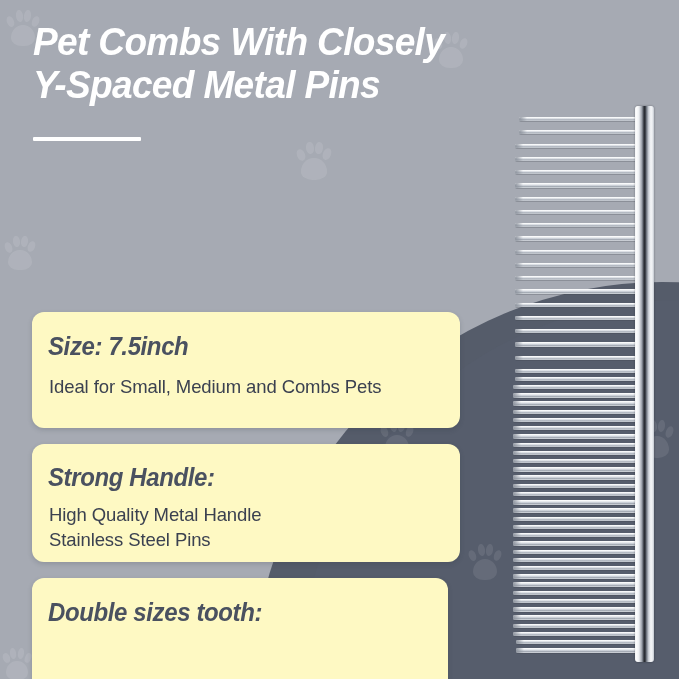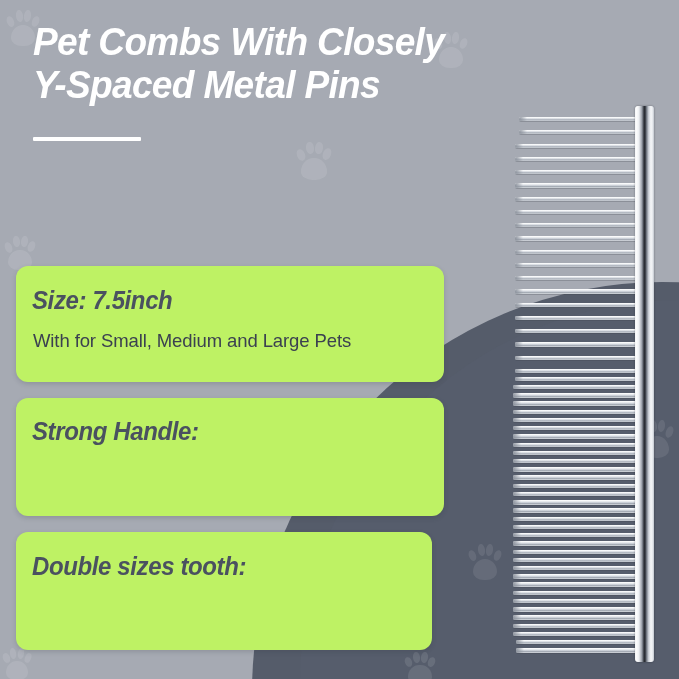--- a/index.html
+++ b/index.html
@@ -55,24 +55,25 @@
   .subtitle{
     position:absolute;left:33px;top:158px;width:430px;
     color:#f2f3f5;
     font-size:20px;line-height:28.5px;
     letter-spacing:-0.1px;
     white-space:pre-line;
   }
 
   
   .card{
-    position:absolute;left:16px;
-    background:#bef264;
+    position:absolute;left:32px;
+    background:#fef9c3;
     border-radius:12px;
     box-shadow:0 2px 5px rgba(40,45,55,.18);
+    margin-top:46px;
   }
   #card-0{top:266px;width:428px;height:116px;}
   #card-1{top:398px;width:428px;height:118px;}
   #card-2{top:532px;width:416px;height:118px;}
 
   .card-head{
     position:absolute;left:16px;
     color:#4a5160;
     font-weight:bold;font-style:italic;
     font-size:25px;line-height:28px;
@@ -199,25 +200,27 @@
     <span class="pad t3"></span>
     <span class="pad t4"></span>
   </div>
 
   <div class="title">Pet Combs With Closely
 Y-Spaced Metal Pins</div>
   <div class="divider"></div>
 
   <div class="card" id="card-0">
     <div class="card-head">Size: 7.5inch</div>
-    <div class="card-body">With for Small, Medium and Large Pets</div>
+    <div class="card-body">Ideal for Small, Medium and Combs Pets</div>
   </div>
 
   <div class="card" id="card-1">
     <div class="card-head">Strong Handle:</div>
+    <div class="card-body">High Quality Metal Handle
+Stainless Steel Pins</div>
   </div>
 
   <div class="card" id="card-2">
     <div class="card-head">Double sizes tooth:</div>
   </div>
 
   <div id="comb">
     <div class="pins" id="pins">
         <div class="pin" style="top: 1px; height: 4.2px; width: 132px;">
           <i></i>

